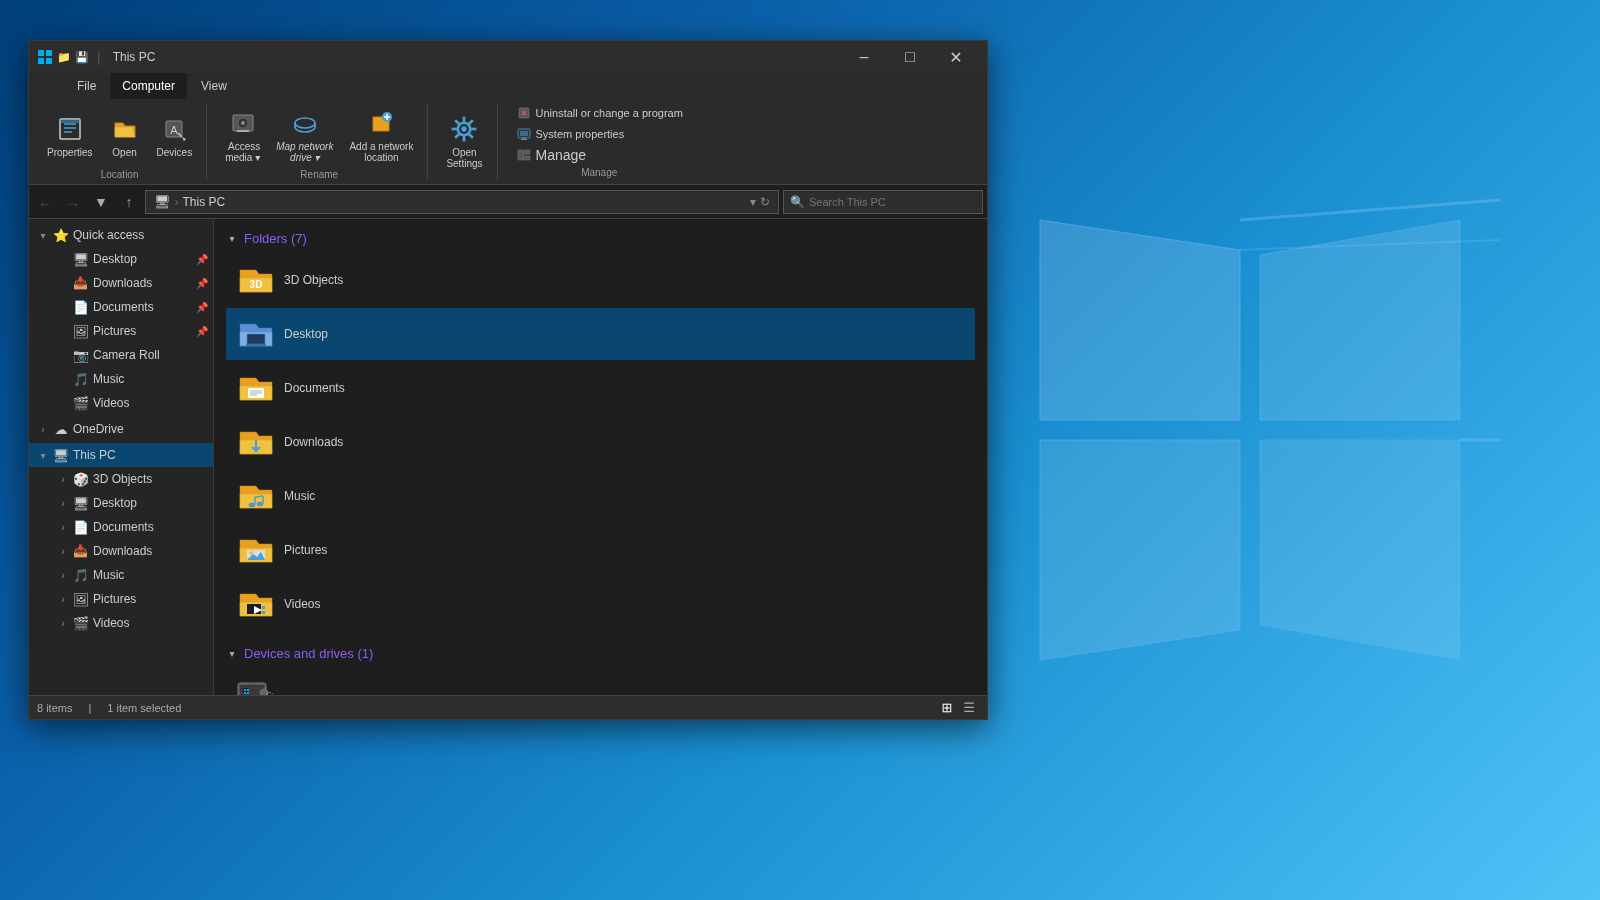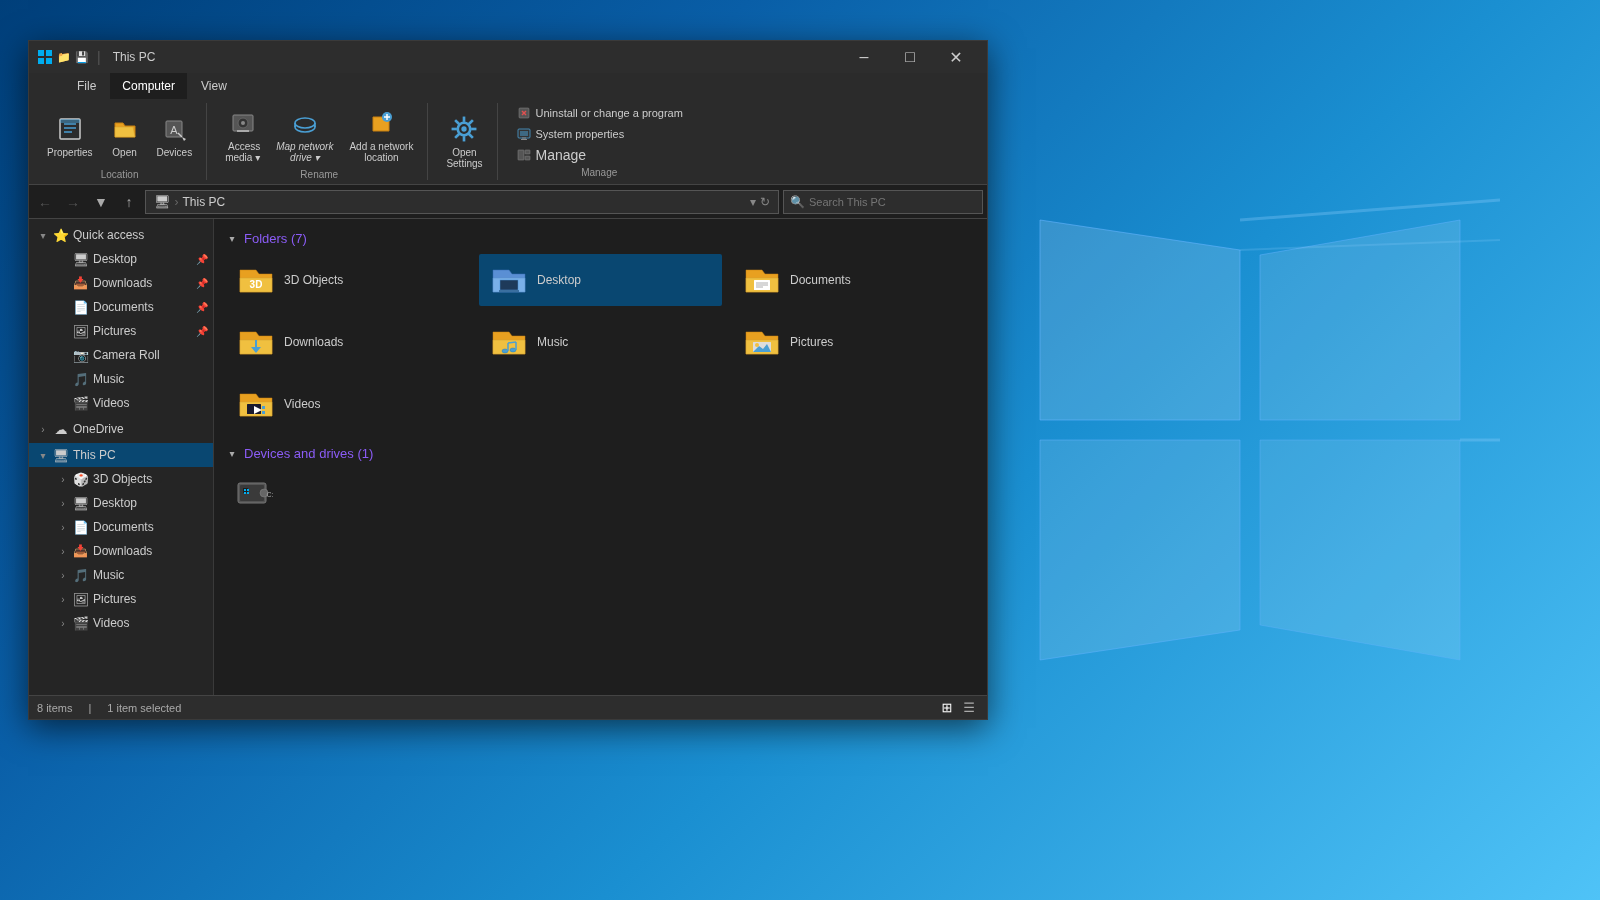--- a/index.html
+++ b/index.html
@@ -372,22 +372,22 @@
     }
 
     .section-title {
       color: #8b5cf6;
       font-size: 13px;
       font-weight: normal;
     }
 
     .folders-grid {
       display: grid;
-      grid-template-columns: repeat(3, 1fr);
-      gap: 10px;
+      grid-template-columns: repeat(1, 1fr);
+      gap: 2px;
       margin-bottom: 16px;
     }
 
     .folder-item {
       display: flex;
       align-items: center;
       gap: 8px;
       padding: 8px 10px;
       cursor: pointer;
       border-radius: 2px;

